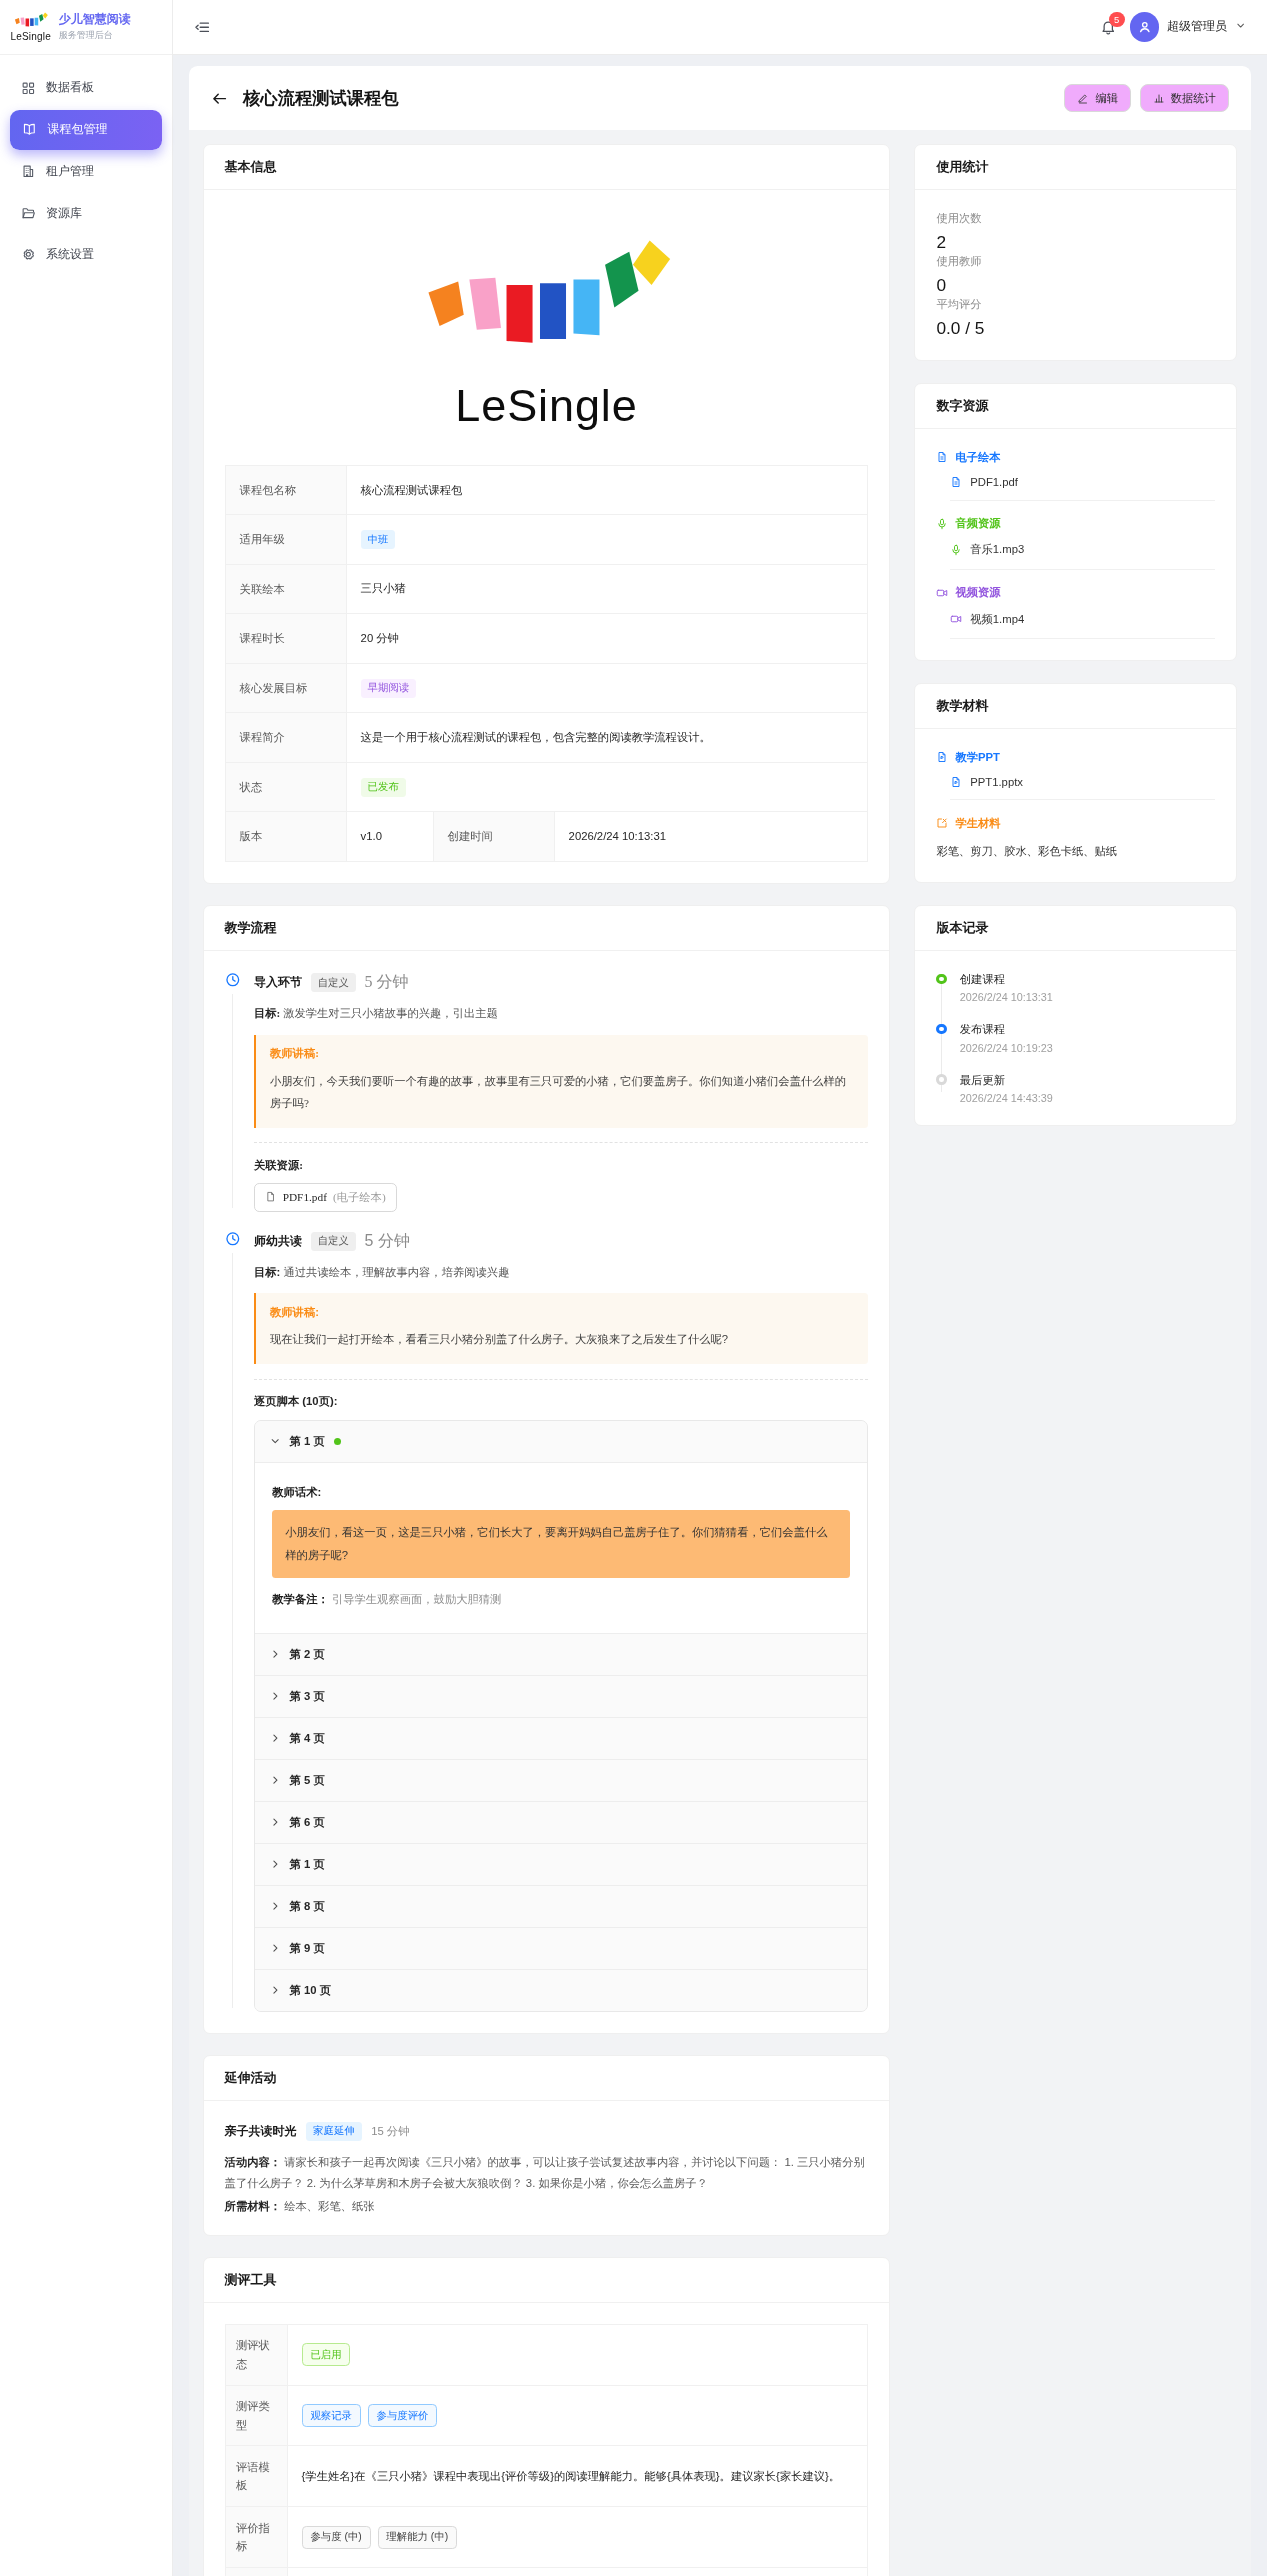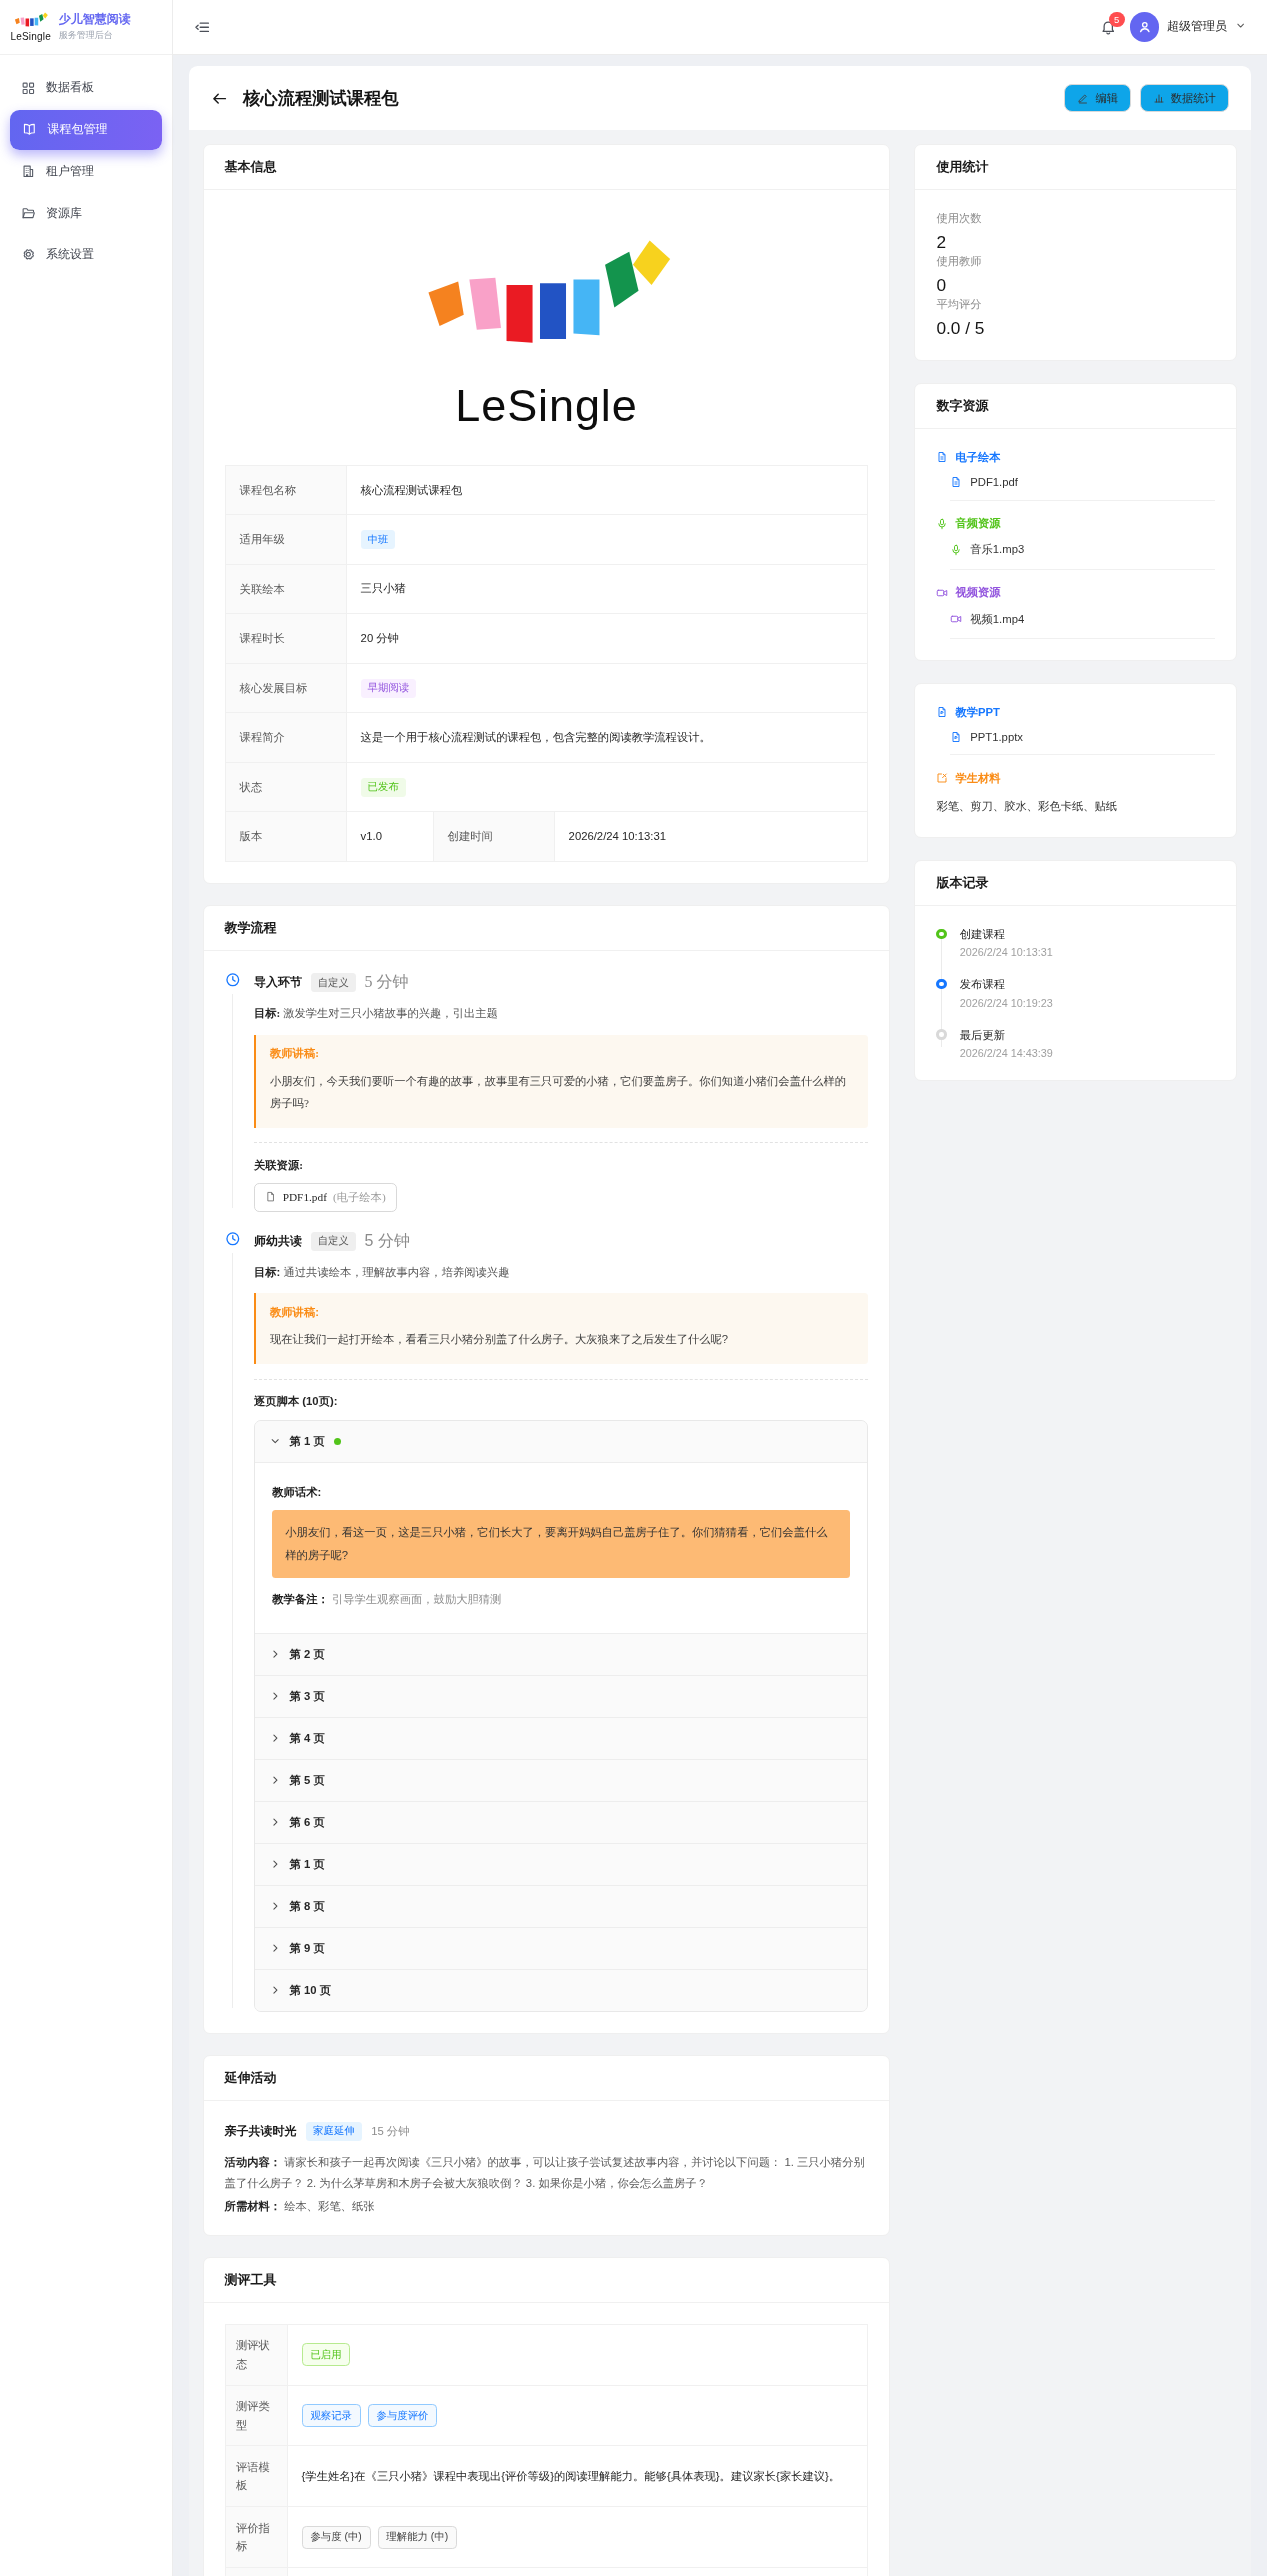--- a/index.html
+++ b/index.html
@@ -43,21 +43,21 @@
   .chev-down svg { width: 11.3px; height: 11.3px; color: #595959; }
 
   
   .page { padding: 11.3px 15.6px 14px; }
   .container { background: #fff; border-radius: 8.7px; padding-bottom: 8.7px; overflow: hidden; }
   .page-header { display: flex; align-items: center; gap: 14.7px; padding: 18px 22.5px; }
   .back-btn { display: flex; color: #1a1a1a; cursor: pointer; }
   .back-btn svg { width: 17.3px; height: 17.3px; }
   .page-title { font-size: 17.3px; font-weight: 700; color: #141414; }
   .header-actions { margin-left: auto; display: flex; gap: 8.7px; }
-  .btn { display: inline-flex; align-items: center; gap: 6px; height: 28px; padding: 0 12px; background: #0ea5e9; border: 0.9px solid #d9d9d9; border-radius: 8px; font-size: 11.3px; color: #2b2b2b; cursor: pointer; }
+  .btn { display: inline-flex; align-items: center; gap: 6px; height: 28px; padding: 0 12px; background: #f0abfc; border: 0.9px solid #d9d9d9; border-radius: 8px; font-size: 11.3px; color: #2b2b2b; cursor: pointer; }
   .btn svg { width: 12px; height: 12px; color: #3f3f3f; }
 
   .content { background: #f2f3f5; padding: 14px; display: flex; gap: 24px; align-items: flex-start; }
   .col-left { flex: 1; min-width: 0; display: flex; flex-direction: column; gap: 21px; }
   .col-right { width: 323px; flex-shrink: 0; display: flex; flex-direction: column; gap: 21.7px; }
 
   .card { background: #fff; border: 0.9px solid #efefef; border-radius: 7px; }
   .card-header { padding: 13px 21px; font-size: 13px; font-weight: 700; color: #1a1a1a; border-bottom: 0.9px solid #f0f0f0; }
   .card-body { padding: 21px; }
 
@@ -618,20 +618,21 @@
                         <path d="M15.5 10.5l6-3.5v10l-6-3.5"></path>
                       </svg>
                     <span>视频1.mp4</span>
                   </div>
                 </div>
 
               </div>
             </section>
 
             <section class="card">
+              <div class="card-header">教学材料</div>
               <div class="card-body">
                 <div class="res-group">
                   <div class="group-label c-blue">
                     <svg viewBox="0 0 24 24" fill="none" stroke="currentColor" stroke-width="1.9" stroke-linejoin="round">
                         <path d="M6 3h8l4 4.5V21H6z"></path>
                         <path d="M14 3v4.5h4"></path>
                         <path d="M10 16v-5h2.3a1.7 1.7 0 0 1 0 3.4H10"></path>
                       </svg>
                     <span>教学PPT</span>
                   </div>

